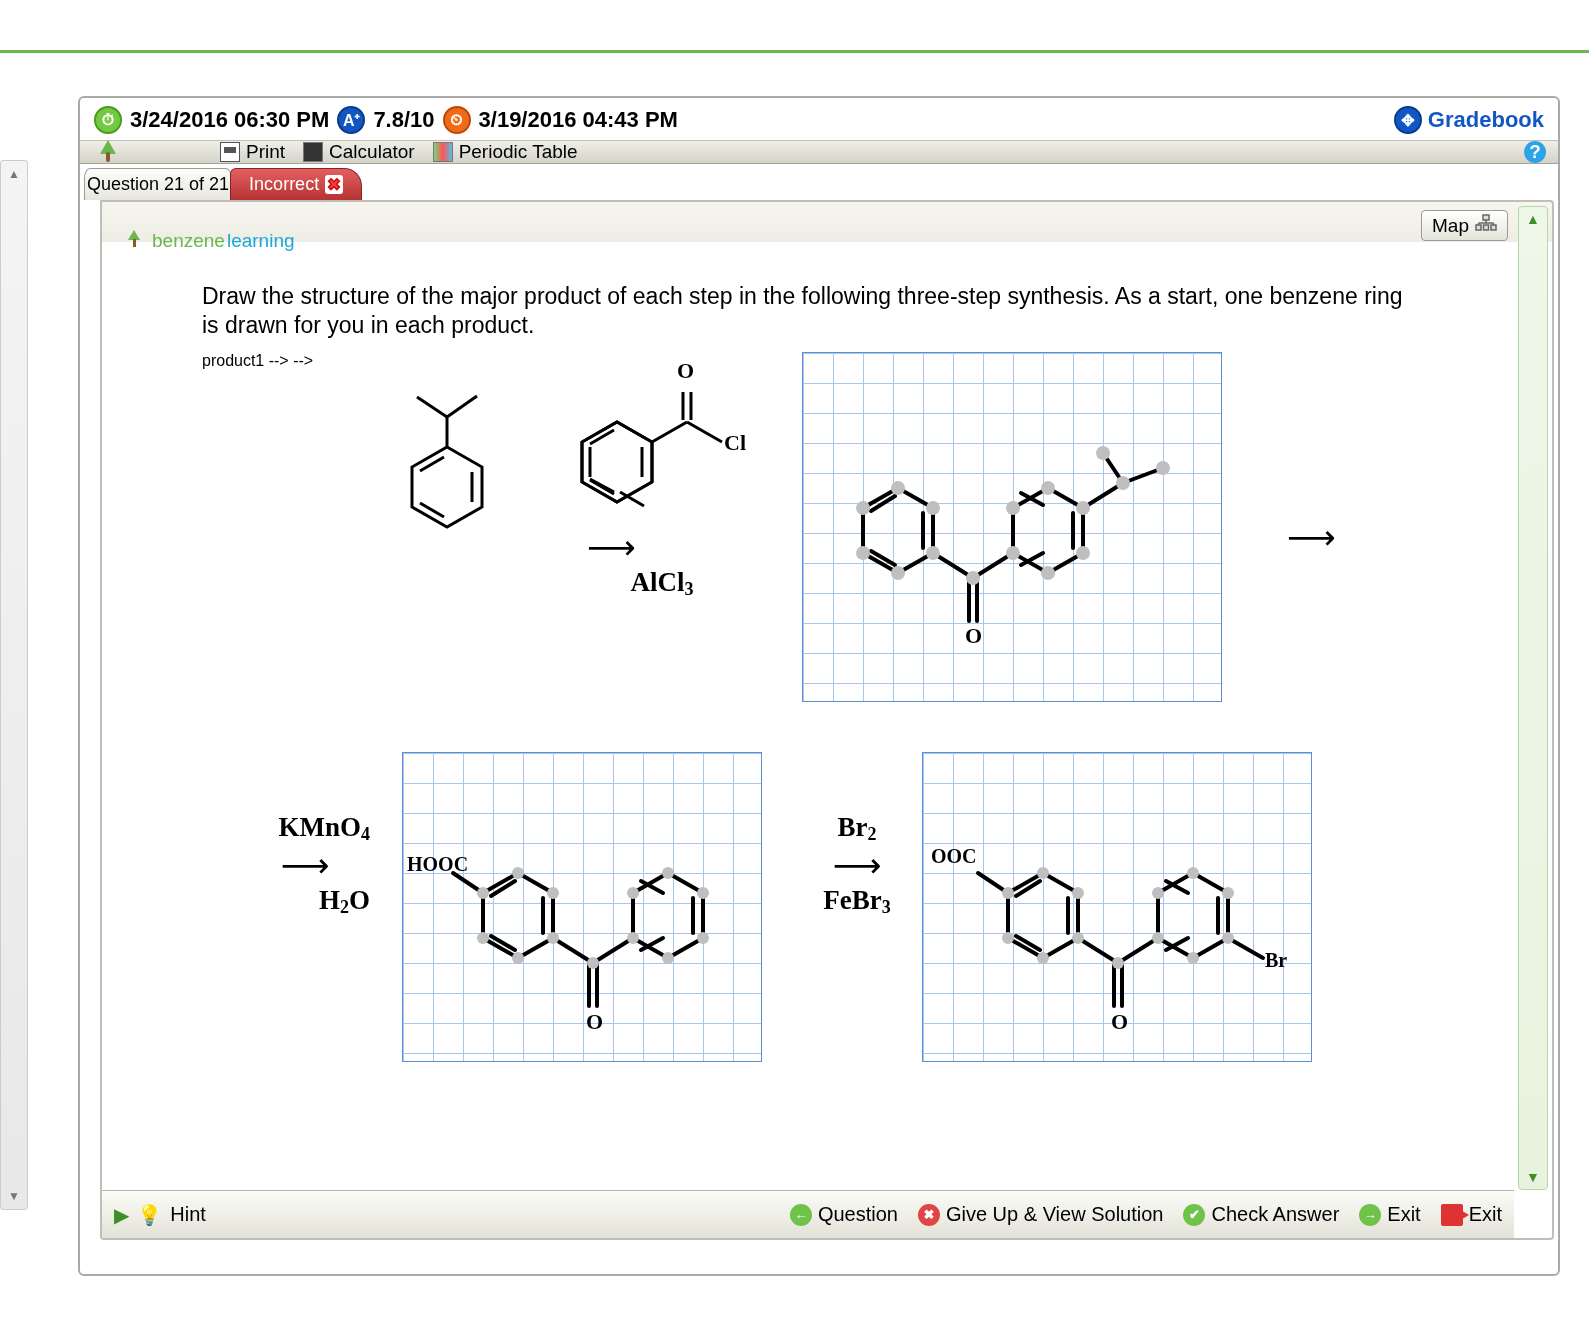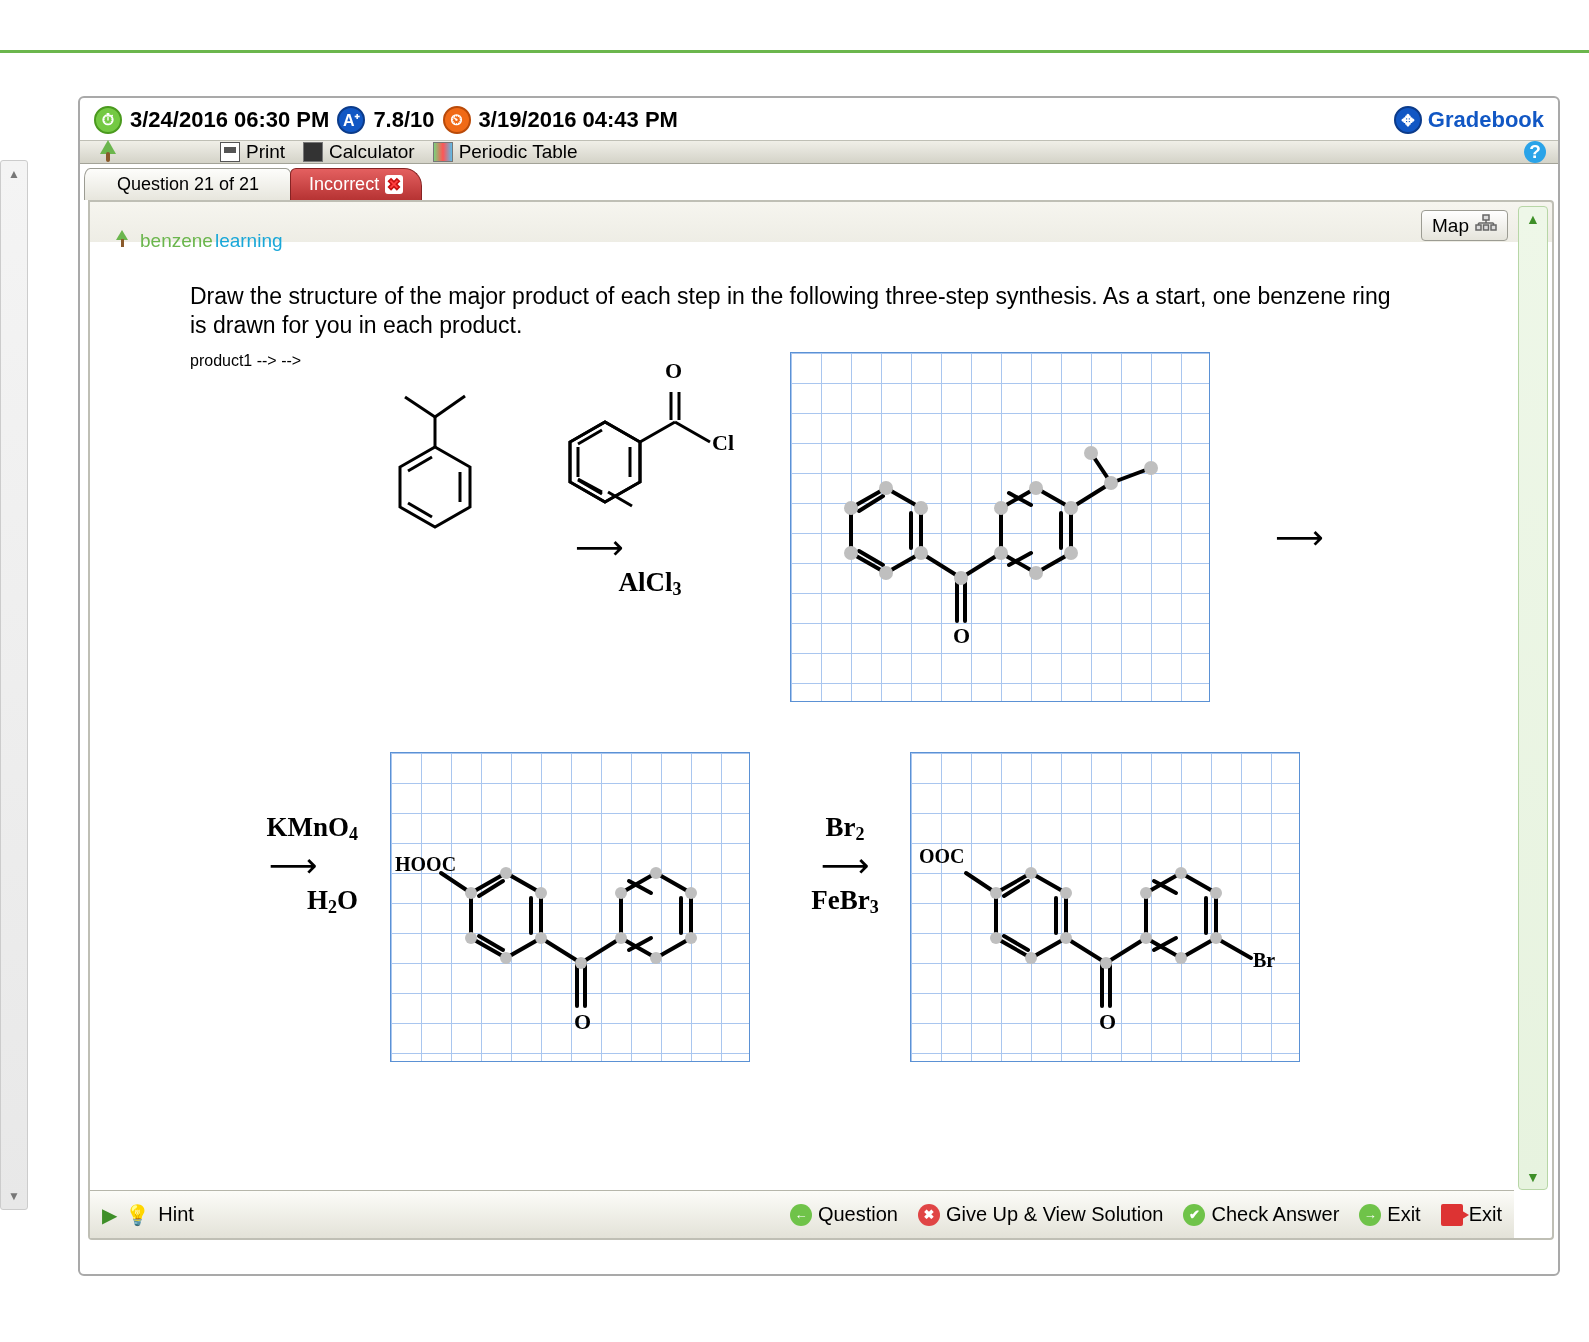--- a/index.html
+++ b/index.html
@@ -74,34 +74,34 @@
 .tool-icon.calc{background:#333}
 .tool-icon.pt{background:linear-gradient(90deg,#7bd27b,#f55,#5bbce8)}
 .help-icon{margin-left:auto;width:22px;height:22px;border-radius:50%;background:#2aa3e8;color:#fff;display:flex;align-items:center;justify-content:center;font-weight:bold;cursor:pointer}
 
 
 .tab-row{display:flex;align-items:flex-end;padding:4px 0 0 4px}
 .tab{
   background:linear-gradient(180deg,#fdfdfb,#e7e6dd);
   border:1px solid #9c9c93;border-bottom:none;
   border-radius:6px 6px 0 0 / 10px 10px 0 0;
-  padding:5px 32px;font-size:18px;
+  padding:5px 2px;font-size:18px;
   margin-right:-2px;
 }
 .tab-red{
   background:linear-gradient(180deg,#e46060,#b63333);
   color:#fff;border:1px solid #862323;border-bottom:none;
   border-radius:6px 18px 0 0;padding:5px 18px;font-size:18px;display:flex;align-items:center;gap:6px;
 }
 .tab-red .x{font-weight:bold;color:#ff4040;background:#fff;border-radius:3px;padding:0 2px;font-size:16px;-webkit-text-stroke:1px #c81111;}
 
 
 .content-shell{
   border:2px solid #bfbfb5;
-  height: 1040px; margin:0 4px 4px 8px;
+  height: 1040px; margin:0 4px 4px 20px;
   position:relative;
   background:linear-gradient(180deg,#f6f5ef,#eeede5 40px,#ffffff 40px);
   border-radius:0 4px 4px 4px;
 }
 .map-btn{
   position:absolute;top:8px;right:44px;
   background:linear-gradient(180deg,#fff,#e5e4db);
   border:1px solid #9c9c93;border-radius:4px;
   padding:3px 10px;font-size:19px;display:flex;align-items:center;gap:6px;cursor:pointer;
 }

